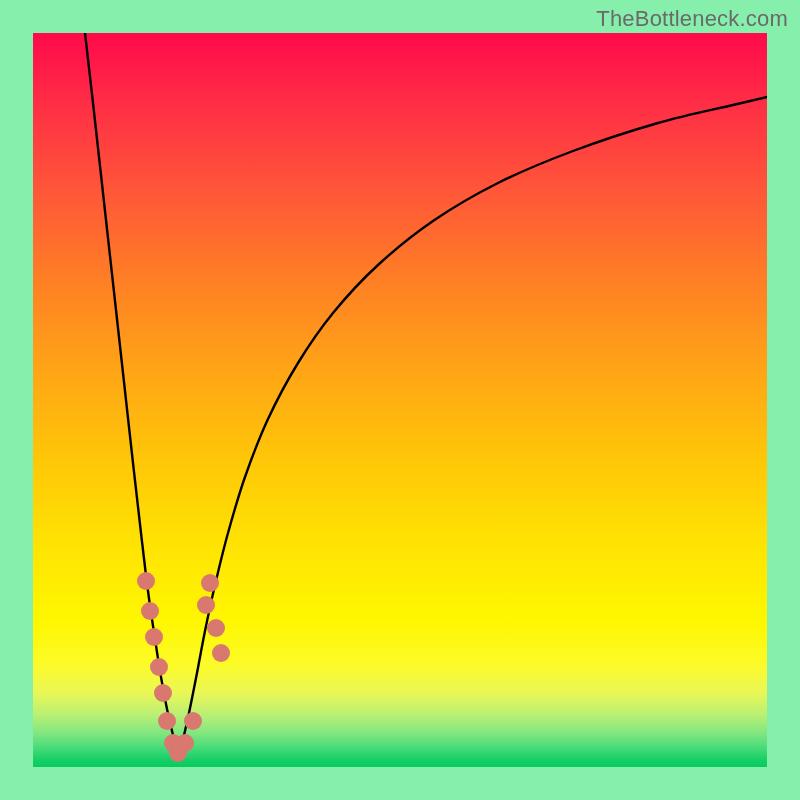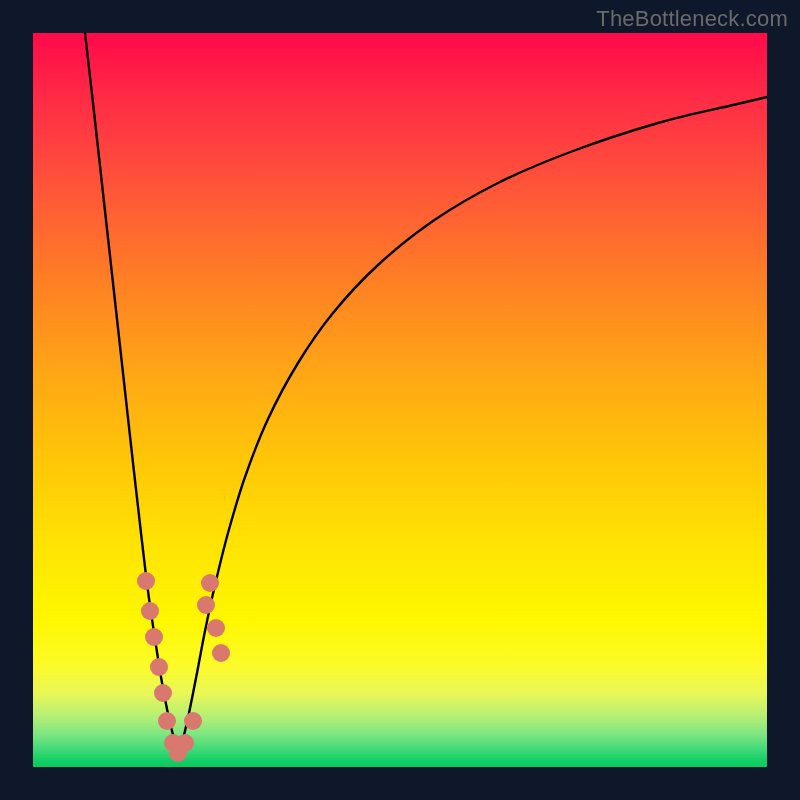--- a/index.html
+++ b/index.html
@@ -10,21 +10,21 @@
     overflow: hidden;
     background: #000;
     font-family: Arial, Helvetica, sans-serif;
   }
   .frame {
     position: absolute;
     top: 0;
     left: 0;
     width: 800px;
     height: 800px;
-    background: #0f172a;
+    background: #86efac;
   }
   .plot-area {
     position: absolute;
     top: 33px;
     left: 33px;
     width: 734px;
     height: 734px;
     overflow: hidden;
   }
   .gradient-bg {

